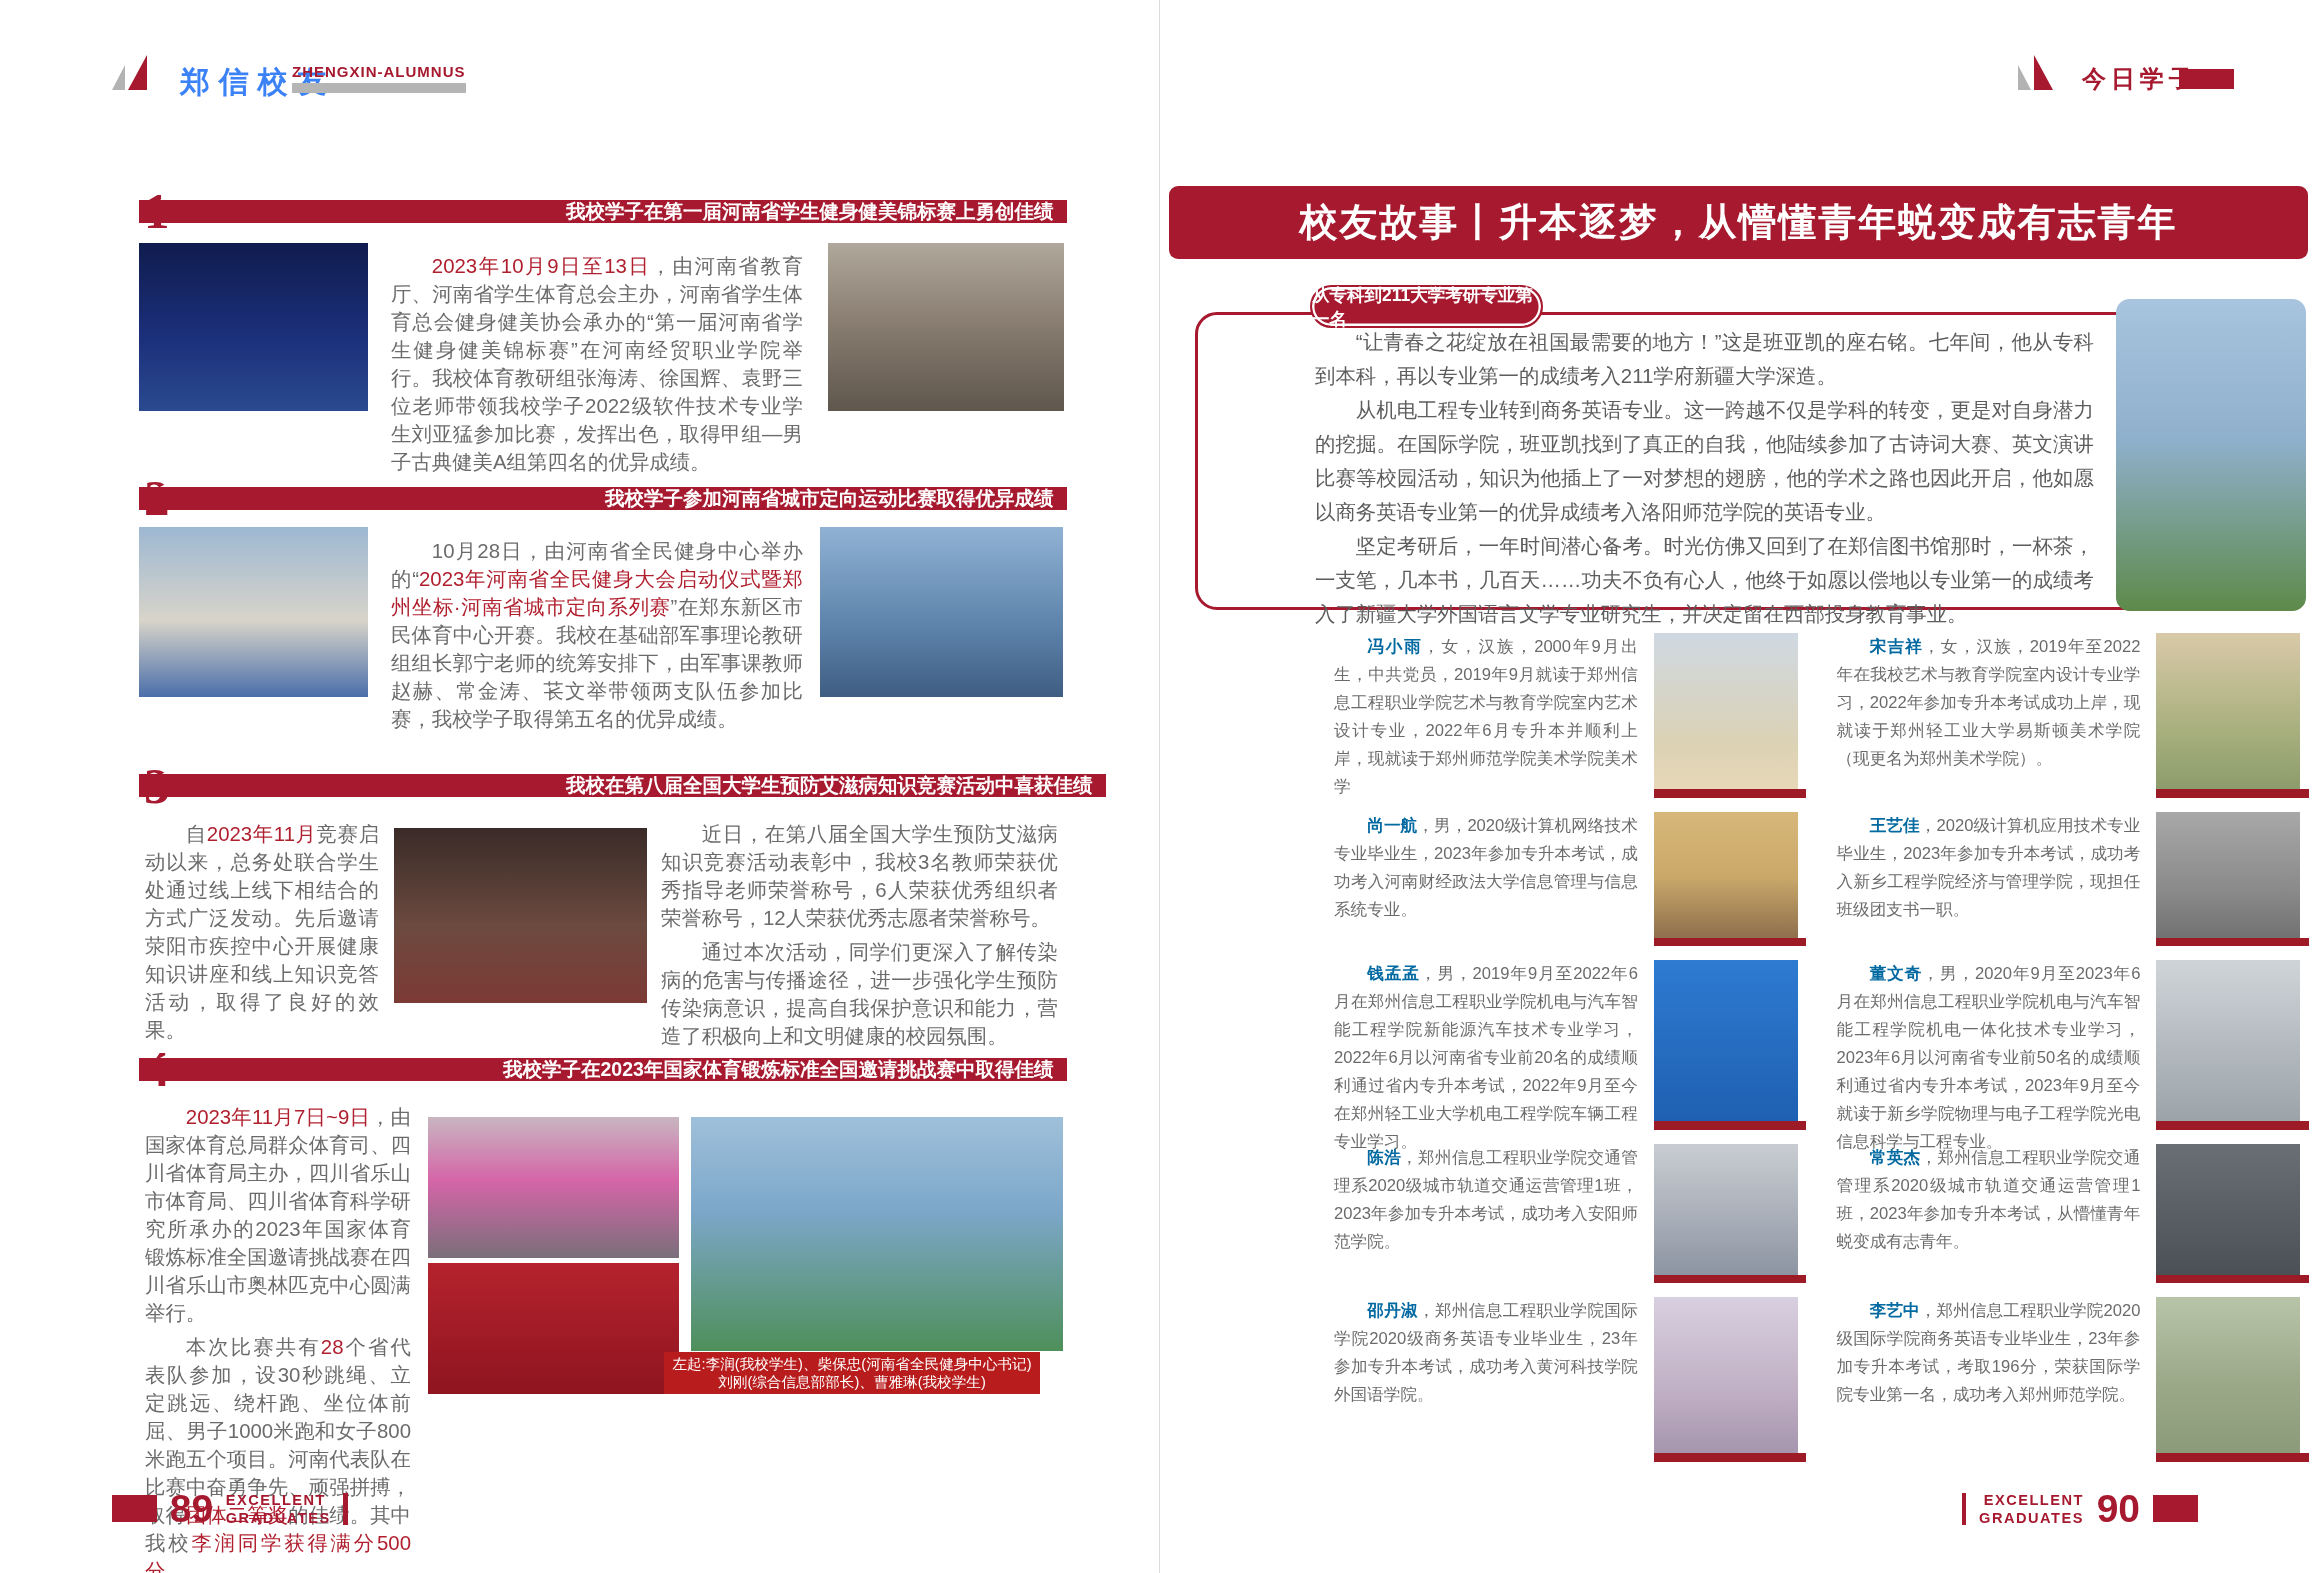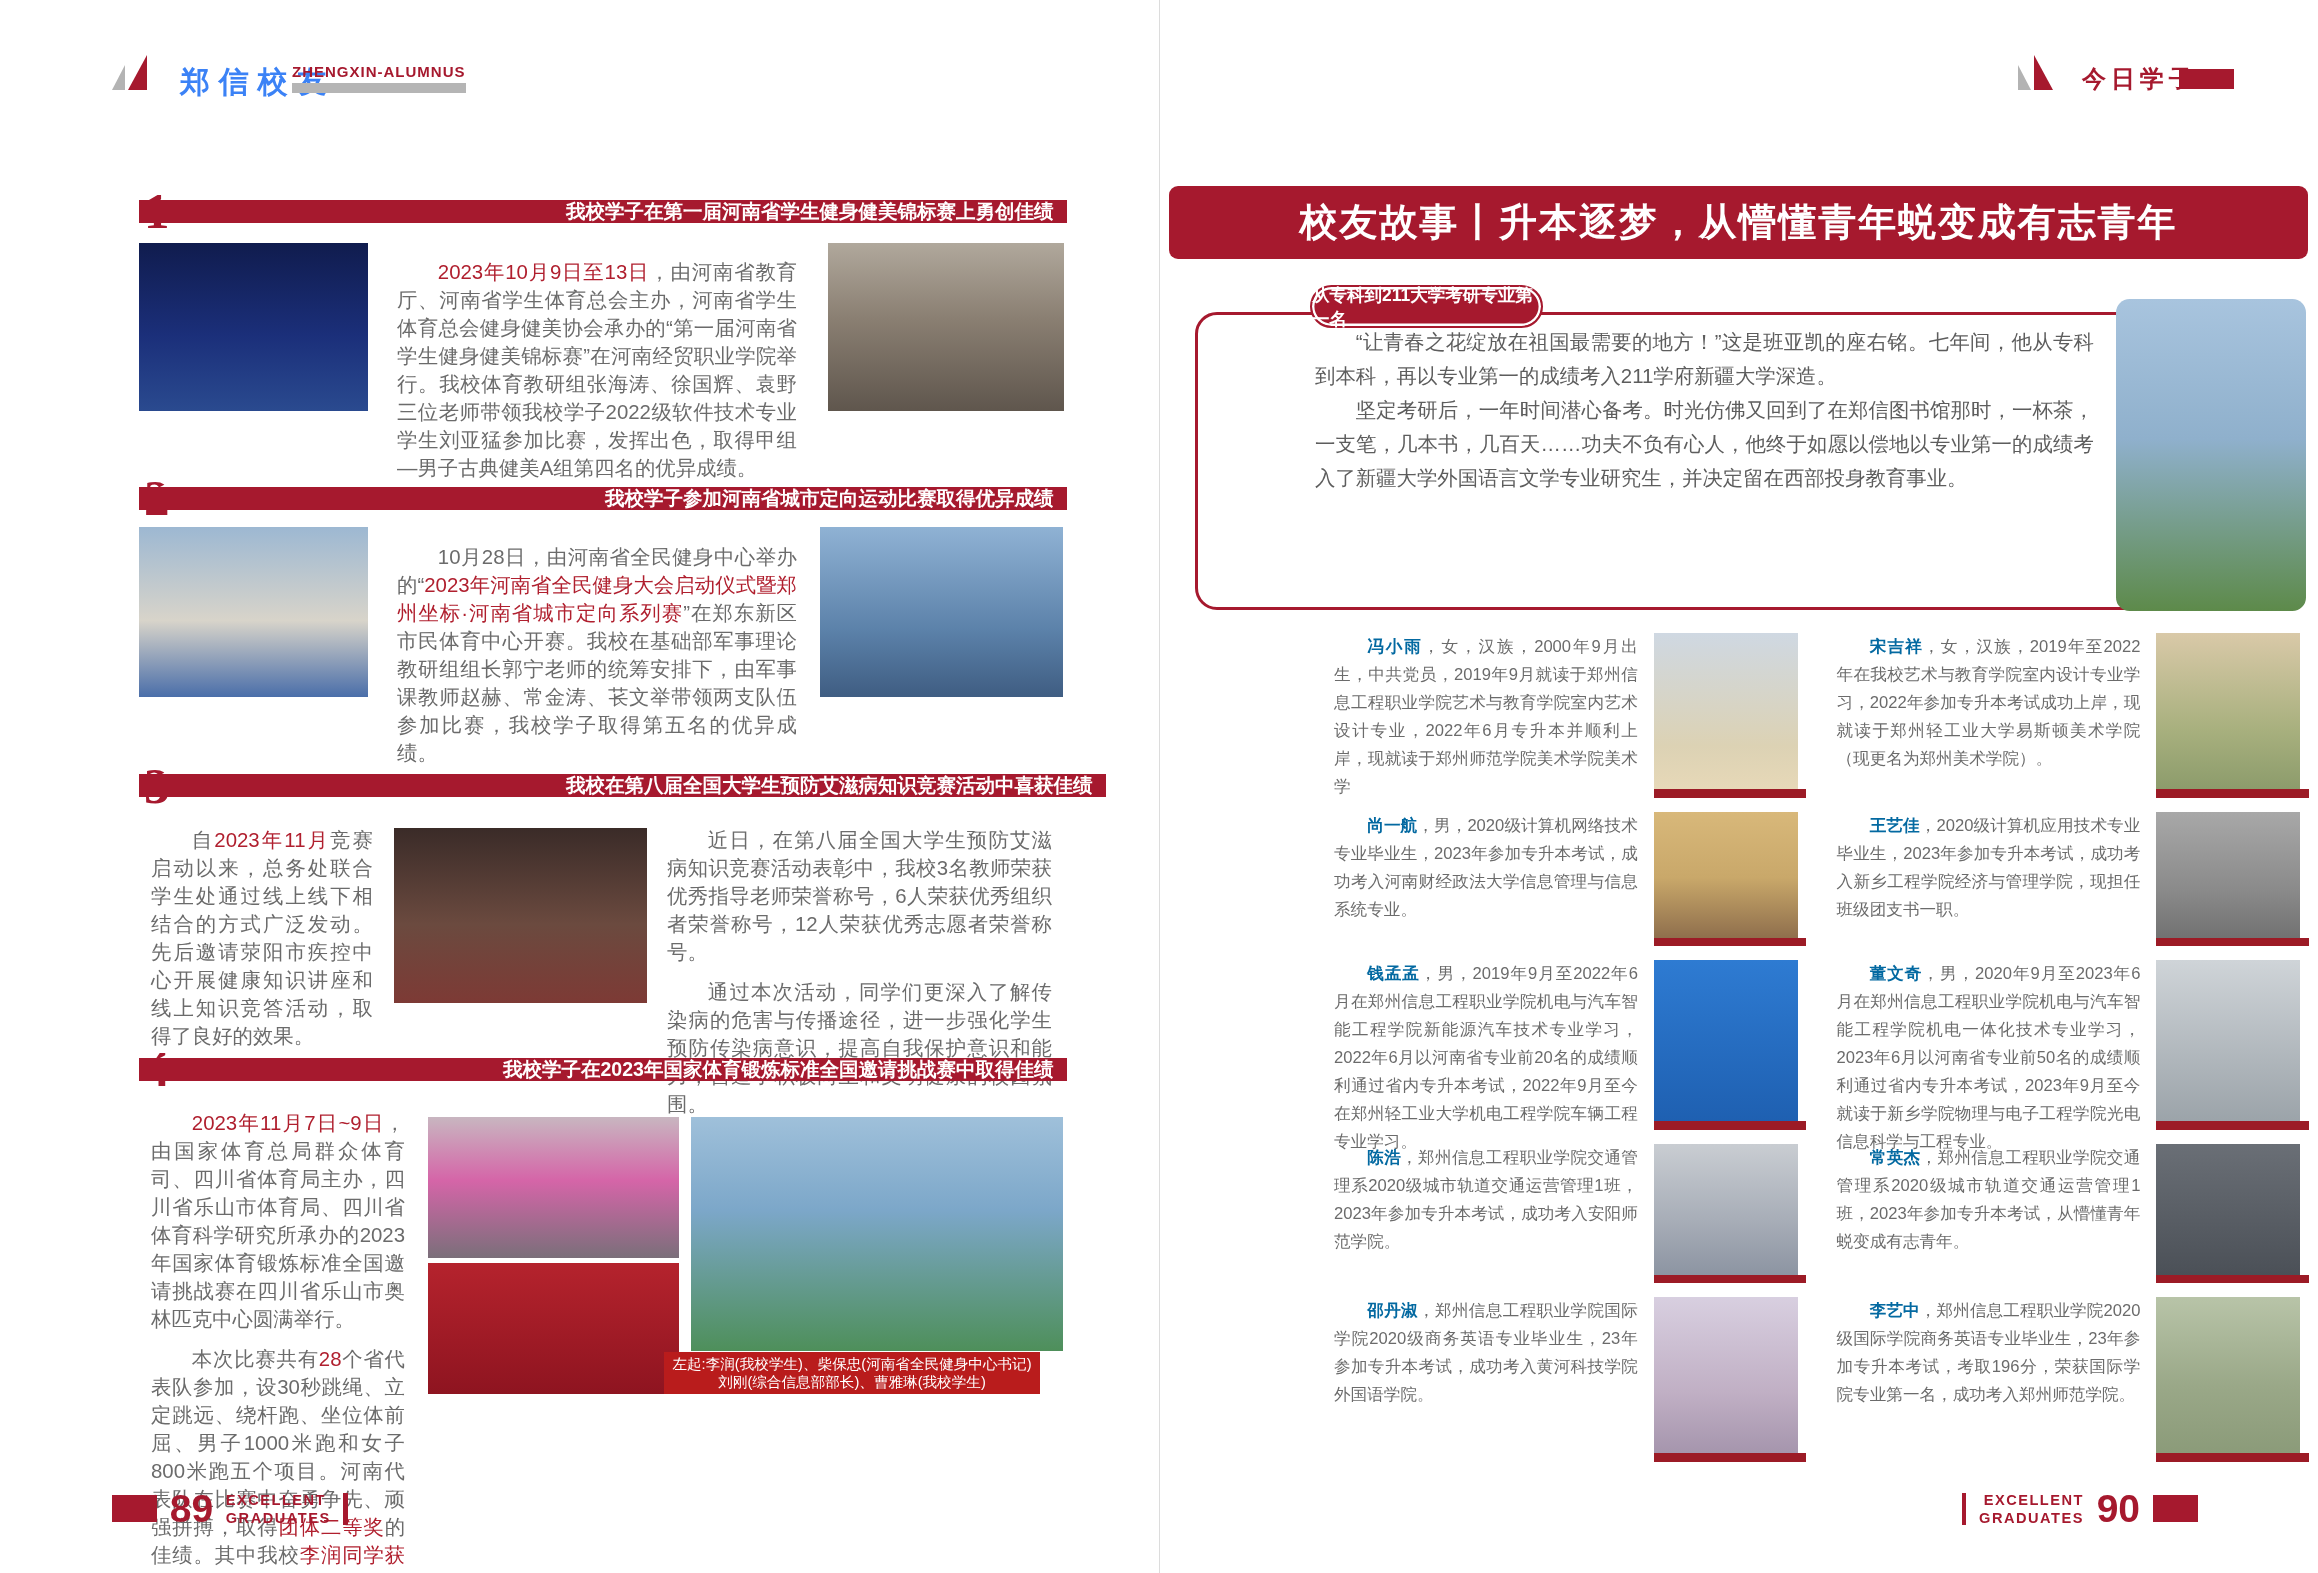--- a/index.html
+++ b/index.html
@@ -19,21 +19,21 @@
   .brand-bar{height:9.7px;background:#b5b5b5;margin-top:2.9px;}
   .hdr-right-label{font-size:24px;color:#a6192e;font-weight:bold;letter-spacing:4.9px;}
   .hdr-right-block{width:55px;height:20.4px;background:#a6192e;}
 
   
   .sec-num{font-size:51px;font-weight:bold;color:#a6192e;line-height:1;font-family:"Liberation Serif",serif;}
   .sec-num::after{content:"";position:absolute;left:3.9px;top:12.7px;width:29px;height:4.9px;background:#fff;transform:rotate(-28deg);}
   .sec-bar{background:#a6192e;height:23px;width:928px;}
   .sec-title{color:#ffffff;font-weight:bold;font-size:19.5px;line-height:23px;text-align:right;padding-right:13.6px;}
   .news-text{font-size:20.4px;line-height:28px;color:#6b6b6b;text-align:justify;}
-  .news-text p{margin:12px;text-indent:2em;}
+  .news-text p{margin:6px;text-indent:2em;}
   .red, .seg-red{color:#b01f2e;}
   .photo{background:#8a8a8a;}
   .ph-s1a{background:linear-gradient(180deg,#101c4e 0%,#1b2f7a 55%,#2a4a8f 100%);}
   .ph-s1b{background:linear-gradient(180deg,#b0a89c 0%,#8a7f72 45%,#5f564d 100%);}
   .ph-s2a{background:linear-gradient(180deg,#9db8d2 0%,#d8d4ca 55%,#4a6ea9 100%);}
   .ph-s2b{background:linear-gradient(180deg,#8fb2d4 0%,#5c82aa 60%,#3f5d82 100%);}
   .ph-s3{background:linear-gradient(180deg,#3a2b28 0%,#6b4a3f 55%,#7d3a35 100%);}
   .ph-s4a{background:linear-gradient(180deg,#c8b6c0 0%,#d565a8 45%,#7a6f7a 100%);}
   .ph-s4b{background:linear-gradient(180deg,#b5232d 0%,#8e1420 100%);}
   .ph-s4c{background:linear-gradient(180deg,#9fc0da 0%,#7ca7c9 40%,#4e8f5a 100%);}
@@ -159,20 +159,21 @@
 
   <div class="abs headline-bar" style="left:1169px;top:186px;border-radius:9px;">
     <div class="headline">校友故事丨升本逐梦，从懵懂青年蜕变成有志青年</div>
   </div>
 
   <div class="abs story-box" style="left:1195px;top:312px;"></div>
   <div class="abs story-tag" style="left:1310px;top:285px;width:229px;height:39px;">从专科到211大学考研专业第一名</div>
   <div class="abs story-photo" style="left:2116px;top:299px;width:190px;height:312px;"></div>
   <div class="abs story-text" style="left:1315px;top:325px;width:779px;height:273px;">
     <p>“让青春之花绽放在祖国最需要的地方！”这是班亚凯的座右铭。七年间，他从专科到本科，再以专业第一的成绩考入211学府新疆大学深造。</p>
+    <p>从机电工程专业转到商务英语专业。这一跨越不仅是学科的转变，更是对自身潜力的挖掘。在国际学院，班亚凯找到了真正的自我，他陆续参加了古诗词大赛、英文演讲比赛等校园活动，知识为他插上了一对梦想的翅膀，他的学术之路也因此开启，他如愿以商务英语专业第一的优异成绩考入洛阳师范学院的英语专业。</p>
     <p>坚定考研后，一年时间潜心备考。时光仿佛又回到了在郑信图书馆那时，一杯茶，一支笔，几本书，几百天……功夫不负有心人，他终于如愿以偿地以专业第一的成绩考入了新疆大学外国语言文学专业研究生，并决定留在西部投身教育事业。</p>
   </div>
 
   <div class="abs profiles" style="left:1334px;top:633px;width:966px;">
 
     <div class="profile">
       <div class="profile-text"><span class="profile-name">冯小雨</span><span>，女，汉族，2000年9月出生，中共党员，2019年9月就读于郑州信息工程职业学院艺术与教育学院室内艺术设计专业，2022年6月专升本并顺利上岸，现就读于郑州师范学院美术学院美术学</span></div>
       <div class="profile-photo ph-p1"></div>
     </div>
     <div class="profile">

